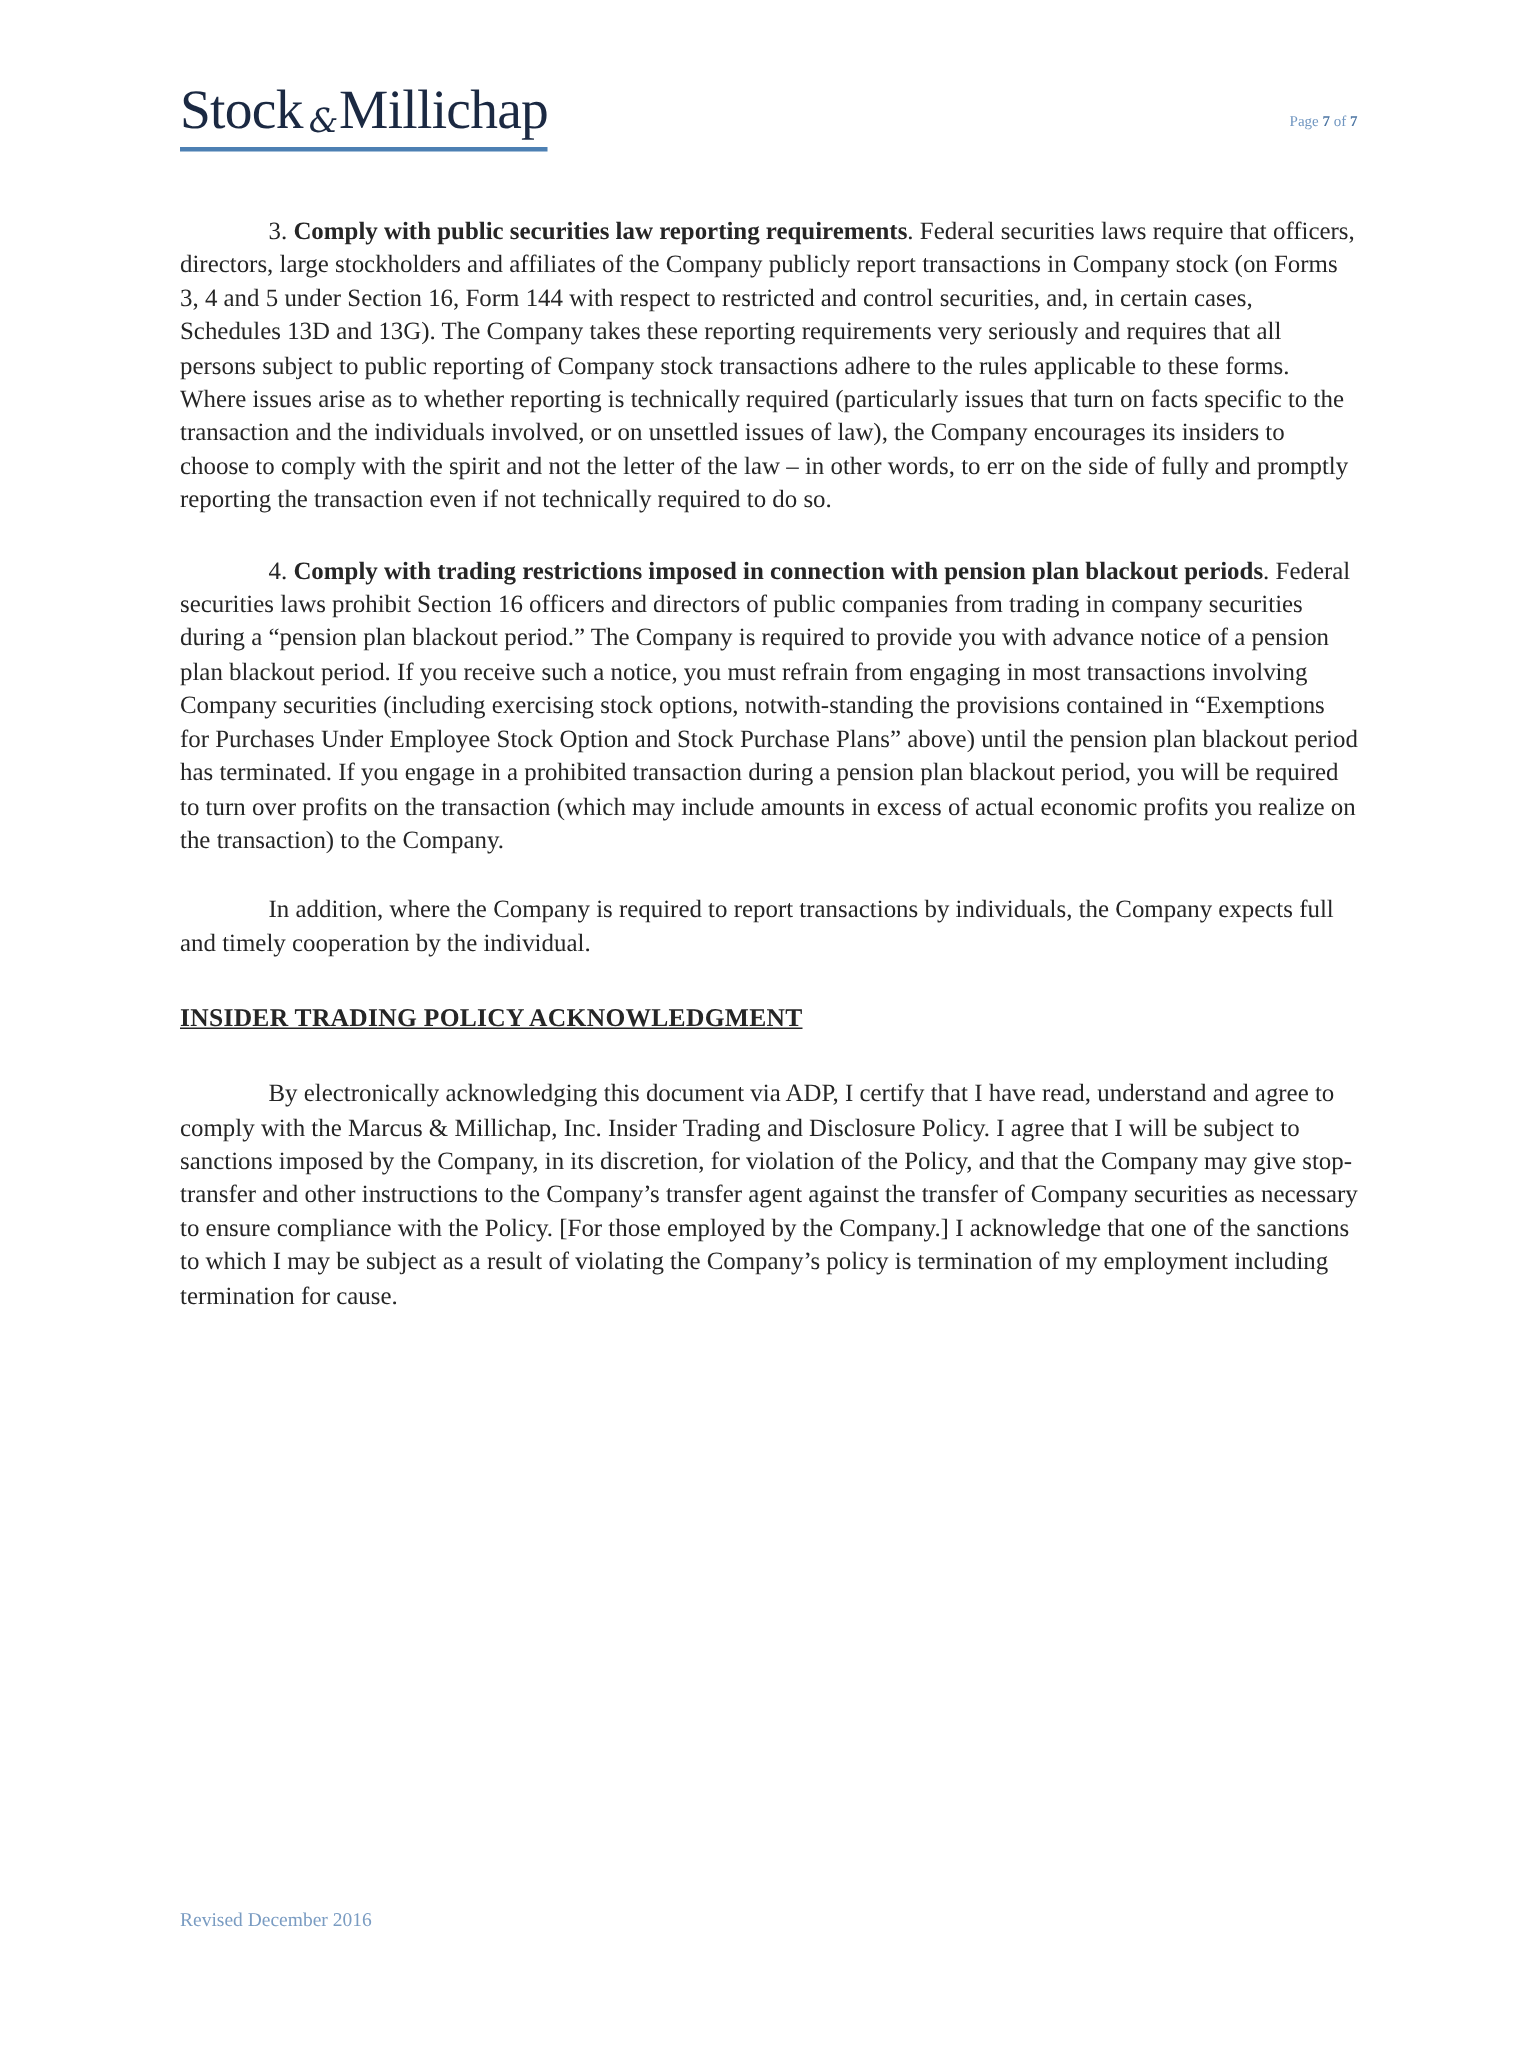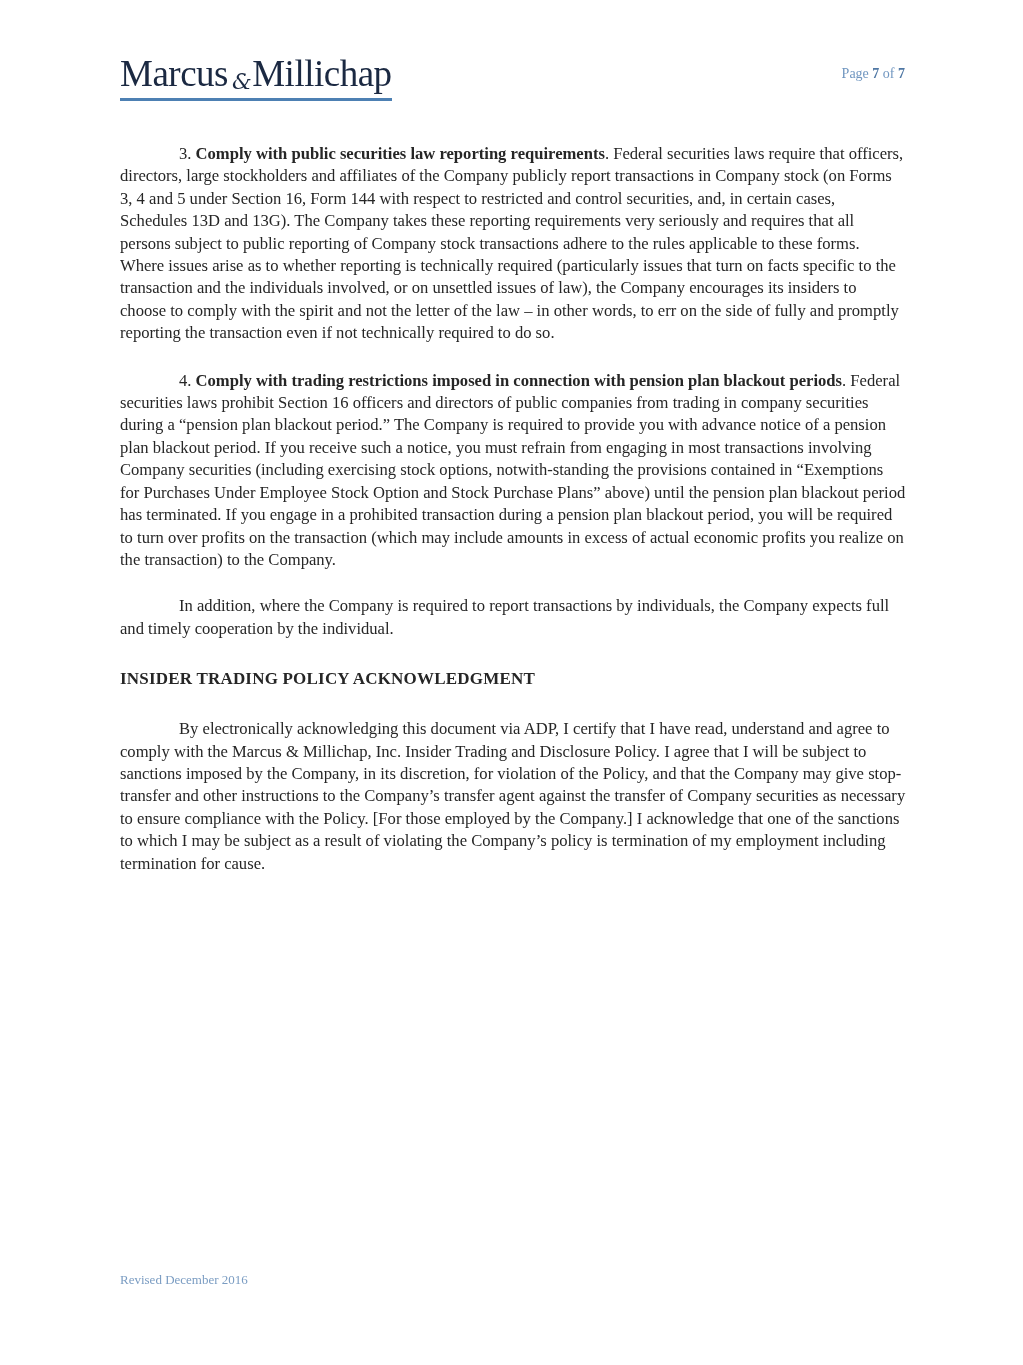--- a/index.html
+++ b/index.html
@@ -39,23 +39,23 @@
   }
   .logo .amp {
     font-size: 0.6em;
     font-style: italic;
     position: relative;
     top: 0.14em;
     margin: 0 1px 0 4px;
     font-family: "DejaVu Serif", serif;
   }
   .page-num {
-    font-size: 14px;
+    font-size: 10px;
     color: #7096c0;
-    margin-top: 12px;
+    margin-top: 22px;
     white-space: nowrap;
   }
   .page-num b { color: #4f77a4; font-weight: bold; }
 
   
   .content {
     position: absolute;
     top: 143px;
     left: 120px;
     width: 786px;
@@ -68,40 +68,41 @@
     text-indent: 59px;
   }
   p.para-4 { margin-bottom: 24px; }
   p.para-addition { margin-bottom: 28px; }
   h2.section-heading {
     font-size: 17px;
     line-height: 22px;
     font-weight: bold;
     margin: 0 0 28px 0;
     letter-spacing: 0.2px;
+    text-decoration: underline;
   }
   p.para-ack { margin-bottom: 0; }
 
   
   .footer {
     position: absolute;
     left: 120px;
     top: 1272px;
     font-size: 13px;
     color: #7a9cc2;
   }
 </style>
 </head>
 <body>
 
 <div class="page">
 
   <div class="header">
     <div class="logo">
-      <span>Marcus</span><span class="amp">&amp;</span><span>Millichap</span>
+      <span>Stock</span><span class="amp">&amp;</span><span>Millichap</span>
     </div>
     <div class="page-num">
       <span>Page </span><b>7</b><span> of </span><b>7</b>
     </div>
   </div>
 
   <div class="content">
 
     <p class="para para-3"><span>3. </span><strong>Comply with public securities law reporting requirements</strong><span>. Federal securities laws require that officers, directors, large stockholders and affiliates of the Company publicly report transactions in Company stock (on Forms 3, 4 and 5 under Section 16, Form 144 with respect to restricted and control securities, and, in certain cases, Schedules 13D and 13G). The Company takes these reporting requirements very seriously and requires that all persons subject to public reporting of Company stock transactions adhere to the rules applicable to these forms. Where issues arise as to whether reporting is technically required (particularly issues that turn on facts specific to the transaction and the individuals involved, or on unsettled issues of law), the Company encourages its insiders to choose to comply with the spirit and not the letter of the law – in other words, to err on the side of fully and promptly reporting the transaction even if not technically required to do so.</span></p>
 

